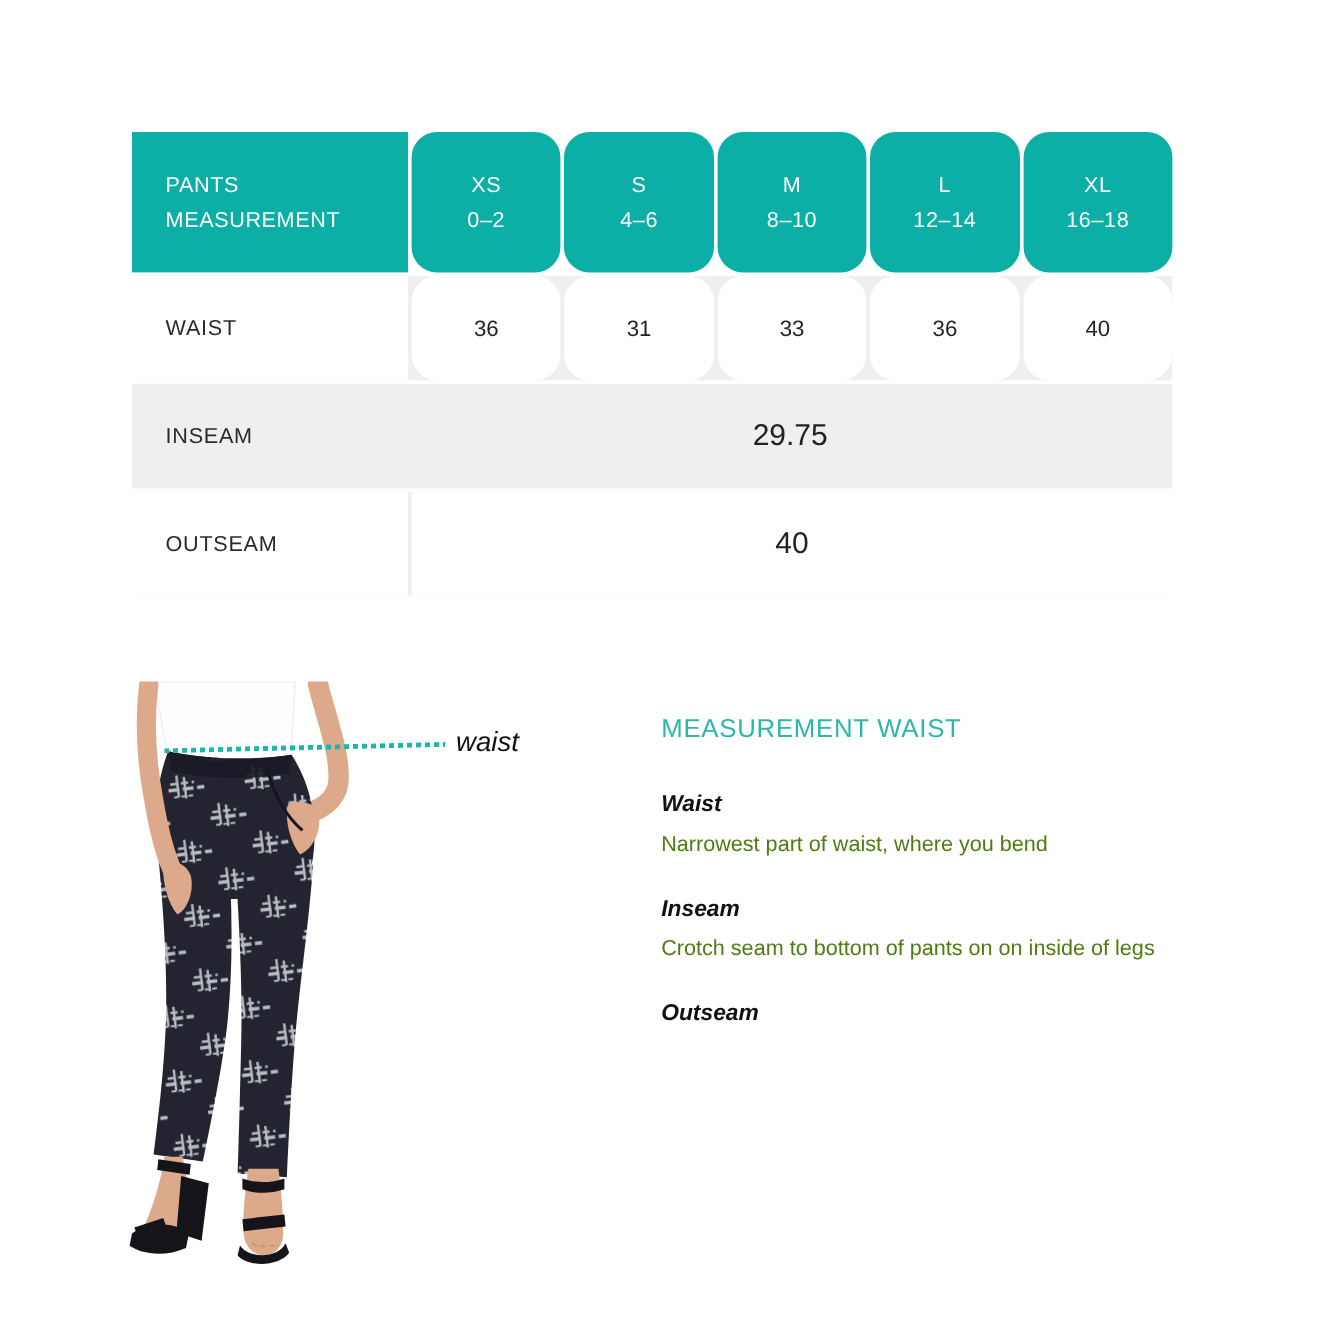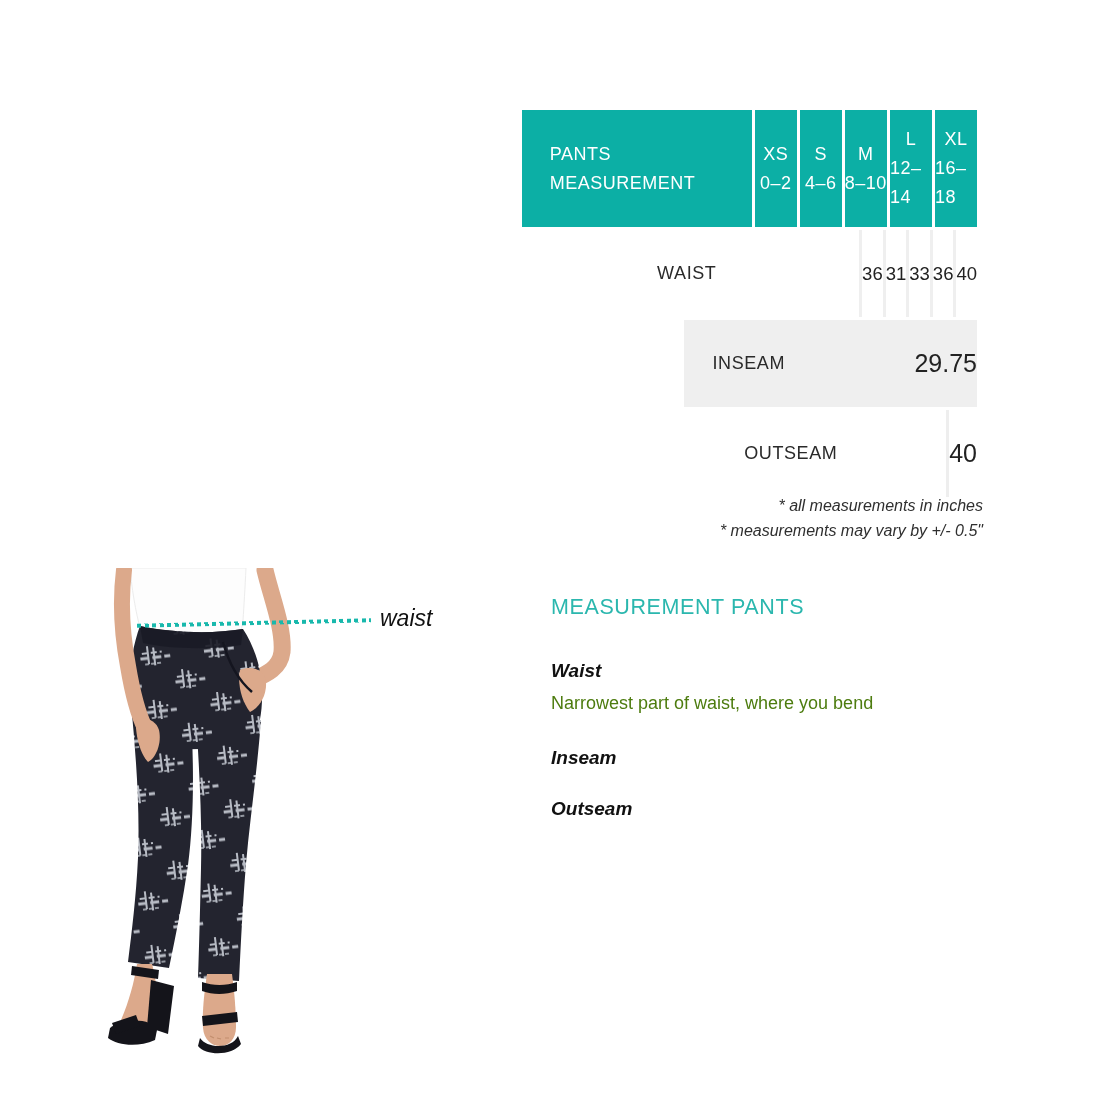--- a/index.html
+++ b/index.html
@@ -2,32 +2,32 @@
 <html><head>
 <meta charset="utf-8">
 <style>
   * { margin: 0; padding: 0; box-sizing: border-box; }
   html, body { width: 1100px; height: 1100px; background: #ffffff; }
   body { font-family: "Liberation Sans", "DejaVu Sans", sans-serif; color: #1e1e1e; }
   .canvas { position: relative; width: 1100px; height: 1100px; background: #fff; overflow: hidden; }
 
   
   .size-table { position: absolute; left: 110px; top: 110px; width: 867px;
-                display: flex; flex-direction: column; gap: 3px; align-items: flex-end; }
+                display: flex; flex-direction: column; gap: 3px; }
   .row { display: flex; gap: 3px; }
   .row.header  { height: 117px; background: #ffffff; }
   .row.body    { height: 87px; }
   .row.waist   { background: #efefef; }
   .row.inseam  { background: #efefef; gap: 0; }
   .row.outseam { background: #eeeeee; }
   .cell { display: flex; align-items: center; justify-content: center; }
   .label-cell { width: 230px; flex: 0 0 230px; justify-content: flex-start;
                 padding-left: 28px; font-size: 18px; letter-spacing: 0.6px; color: #2a2a2a;
                 background: #ffffff; }
-  .value-cell { flex: 1 1 0; font-size: 18.5px; color: #222; background: #ffffff; }
+  .value-cell { flex: 1 1 0; font-size: 18.5px; color: #222; background: #ffffff; border-radius: 21px; }
   .header-cell { background: #0cafa5; color: #ffffff; flex-direction: column;
                  justify-content: center; font-size: 18px; line-height: 29px;
                  letter-spacing: 0.5px; }
   .corner-cell { align-items: flex-start; background: #0cafa5; color: #ffffff; }
   .inseam .label-cell, .inseam .value-span { background: transparent; }
   .value-span { flex: 1 1 0; display: flex; align-items: center; justify-content: center;
                 font-size: 25px; color: #222; background: #ffffff; }
   .outseam .label-cell, .outseam .value-span { background: #ffffff; }
 
   
@@ -98,24 +98,20 @@
       <div class="cell label-cell">INSEAM</div>
       <div class="value-span">29.75</div>
     </div>
 
     <div class="row body outseam">
       <div class="cell label-cell">OUTSEAM</div>
       <div class="value-span">40</div>
     </div>
   </div>
 
-  <div class="footnotes">
-    <div>* all measurements in inches</div>
-    <div>* measurements may vary by +/- 0.5"</div>
-  </div>
 
   <div class="figure-wrap">
     <svg viewBox="0 0 210 520" width="210" height="520">
       <defs>
         <pattern id="ikat" x="0" y="0" width="64" height="54" patternUnits="userSpaceOnUse" patternTransform="rotate(-7)">
           <rect width="64" height="54" fill="#23242f"></rect>
           <g id="motif" stroke="#ccd1d9" fill="none" opacity="0.88">
             <path d="M4,10 h20" stroke-width="2.2" stroke-dasharray="6 3"></path>
             <path d="M2,15 h30" stroke-width="2.8" stroke-dasharray="9 3"></path>
             <path d="M10,3 v18" stroke-width="2"></path>
@@ -158,29 +154,30 @@
         <path d="M107,448 L142,444 L143,454 L108,458 Z" fill="#14141a"></path>
         <path d="M105,470 C112,481 137,481 143,468 L146,476 C137,488 111,488 103,478 Z" fill="#14141a"></path>
       </g>
     </svg>
   </div>
 
   <div class="waist-line"></div>
   <div class="waist-label">waist</div>
 
   <div class="terms">
-    <h2 class="terms-title">MEASUREMENT PANTS</h2>
+    <h2 class="terms-title">MEASUREMENT WAIST</h2>
 
     <div class="term-item">
       <div class="term-name">Waist</div>
       <div class="term-def">Narrowest part of waist, where you bend</div>
     </div>
 
     <div class="term-item">
       <div class="term-name">Inseam</div>
+      <div class="term-def">Crotch seam to bottom of pants on on inside of legs</div>
     </div>
 
     <div class="term-item">
       <div class="term-name">Outseam</div>
     </div>
   </div>
 
 </div>
 
 </body></html>

